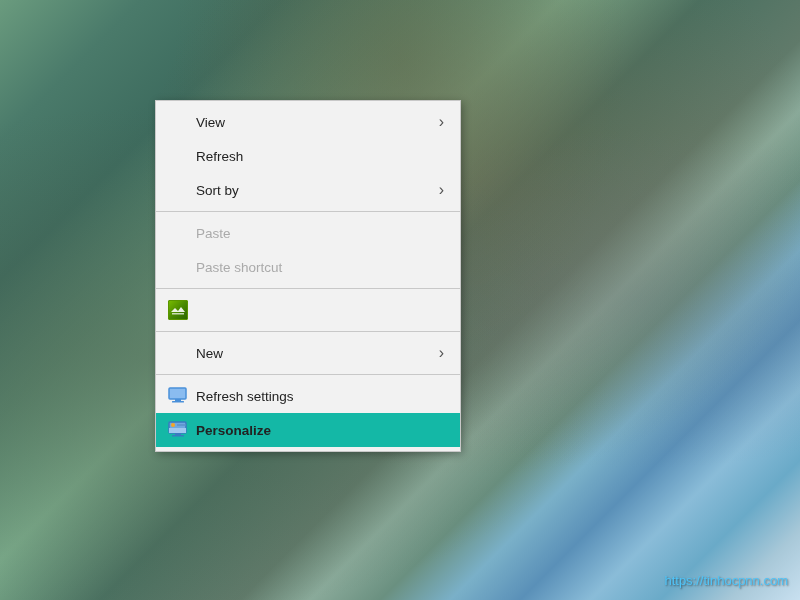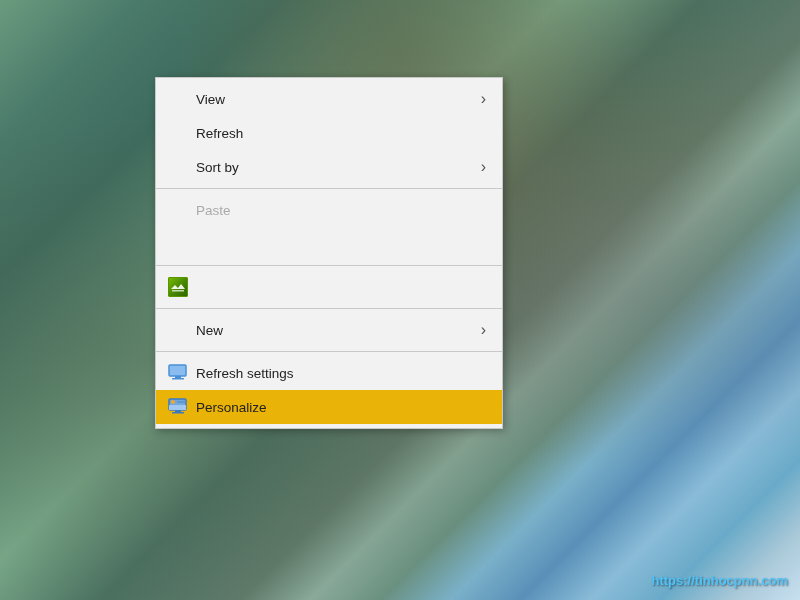--- a/index.html
+++ b/index.html
@@ -44,23 +44,23 @@
       top: 0; left: 0; right: 0; bottom: 0;
       background:
         radial-gradient(ellipse at 60% 30%, rgba(120,100,70,0.4) 0%, transparent 50%),
         radial-gradient(ellipse at 80% 50%, rgba(100,120,140,0.3) 0%, transparent 40%),
         radial-gradient(ellipse at 20% 60%, rgba(80,100,80,0.5) 0%, transparent 50%),
         radial-gradient(ellipse at 50% 10%, rgba(90,110,80,0.6) 0%, transparent 40%);
     }
 
     .context-menu {
       position: absolute;
-      top: 77px;
+      top: 100px;
       left: 155px;
-      width: 348px;
+      width: 306px;
       background: #f2f2f2;
       border: 1px solid #c8c8c8;
       box-shadow: 2px 2px 8px rgba(0,0,0,0.3);
       padding: 4px 0;
       z-index: 100;
     }
 
     .menu-item {
       display: flex;
       align-items: center;
@@ -71,21 +71,22 @@
       position: relative;
       user-select: none;
     }
 
     .menu-item.disabled {
       color: #aaa;
       cursor: default;
     }
 
     .menu-item.highlighted {
-      background: #eab308;
+      background: #14b8a6;
+      font-weight: bold;
     }
 
     .menu-item .item-icon {
       width: 20px;
       height: 20px;
       margin-right: 8px;
       display: flex;
       align-items: center;
       justify-content: center;
       flex-shrink: 0;
@@ -115,21 +116,21 @@
       font-weight: bold;
       color: white;
     }
 
     .watermark {
       position: absolute;
       bottom: 12px;
       right: 12px;
       color: #4fc3f7;
       font-size: 13px;
-      font-weight: bold;
+      font-weight: normal;
       font-family: Arial, sans-serif;
       text-shadow: 1px 1px 2px rgba(0,0,0,0.5);
       z-index: 200;
     }
 
     .chevron-right::after {
       content: '›';
       font-size: 16px;
       line-height: 1;
       color: #555;
@@ -161,20 +162,21 @@
 
   <div class="menu-divider"></div>
 
   <div class="menu-item disabled">
     <span class="item-icon"></span>
     <span class="item-label">Paste</span>
   </div>
 
   <div class="menu-item disabled">
     <span class="item-icon"></span>
+    <span class="item-label">Paste shortcut</span>
   </div>
 
   <div class="menu-divider"></div>
 
   <div class="menu-item">
     <span class="item-icon">
       <div class="nvidia-icon">
         <svg width="14" height="12" viewBox="0 0 14 12">
           <path d="M0 8 L4 4 L7 7 L10 3 L14 8 Z" fill="white" opacity="0.9"></path>
           <rect x="1" y="9" width="12" height="1.5" fill="white" opacity="0.7"></rect>

